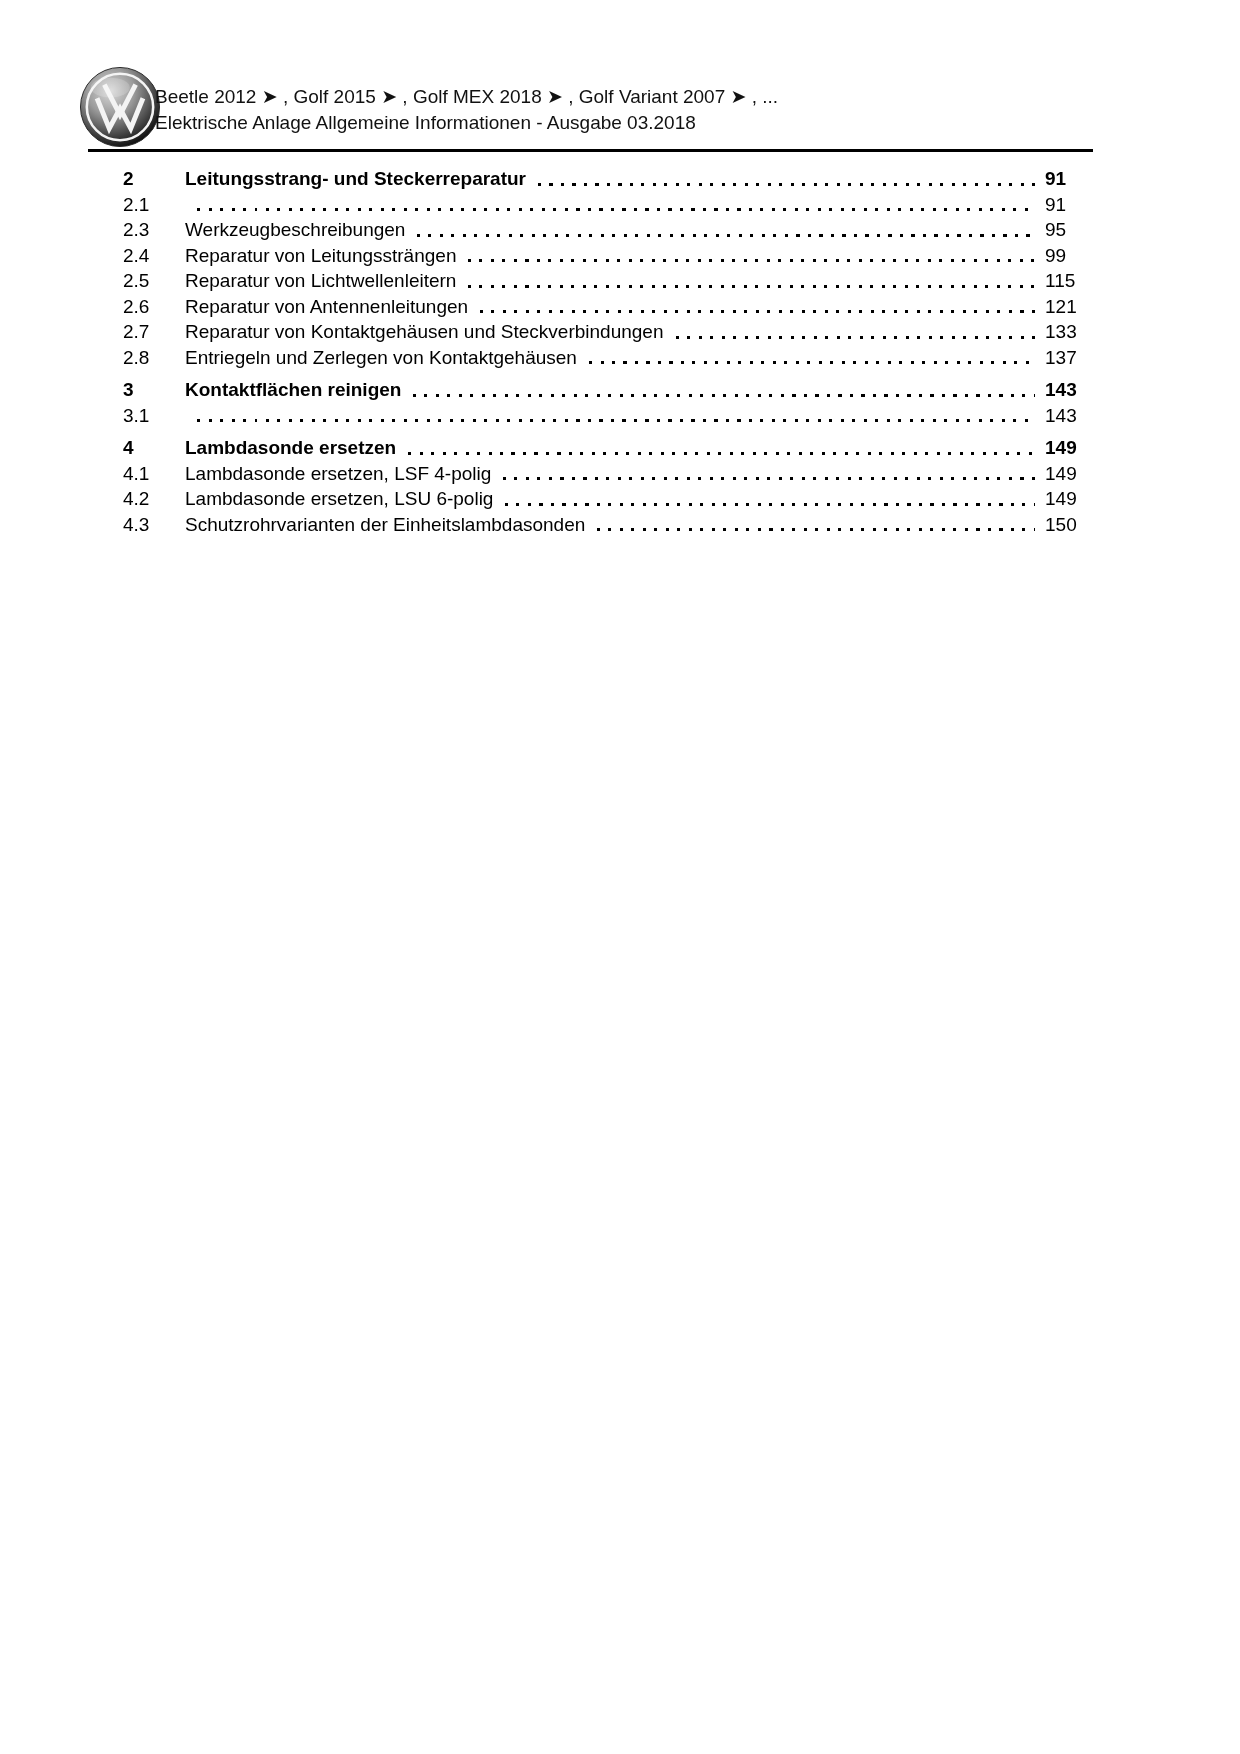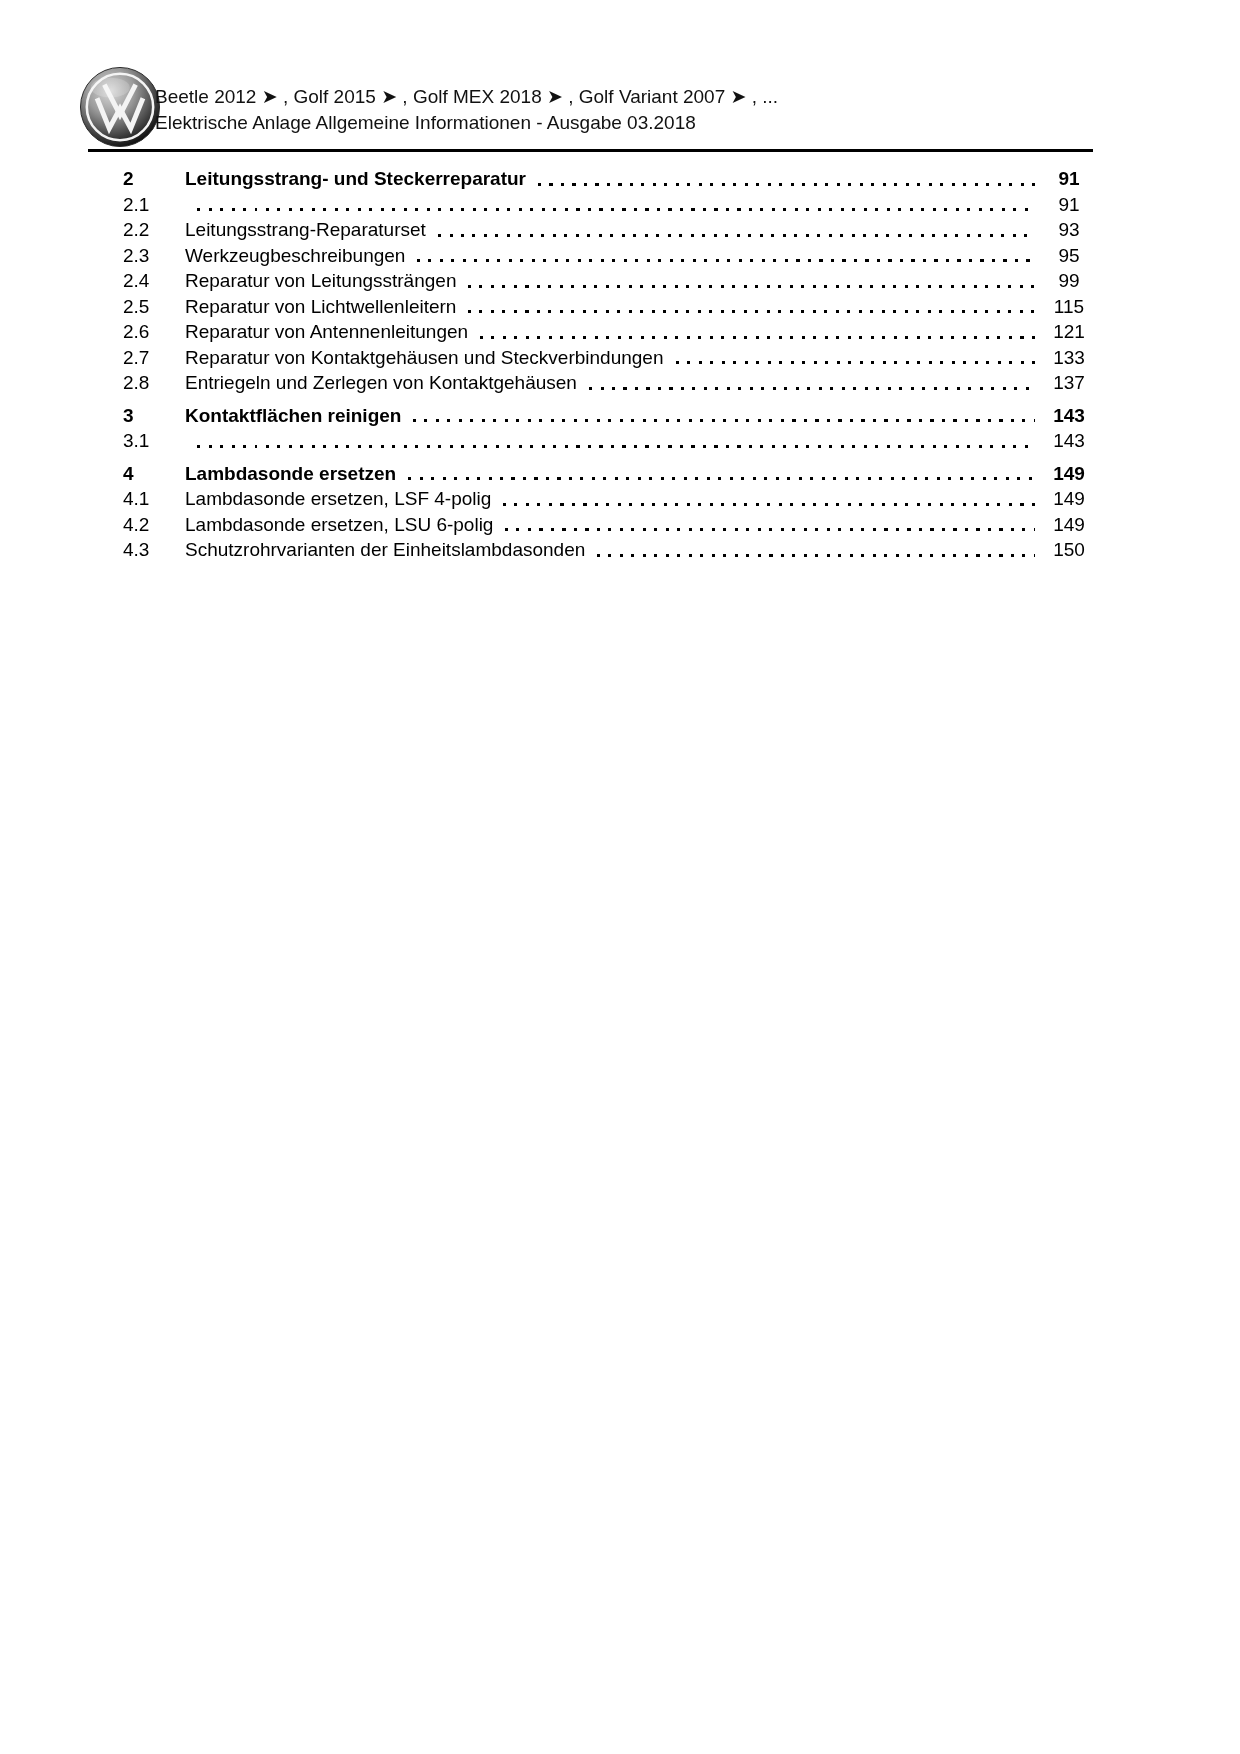--- a/index.html
+++ b/index.html
@@ -65,21 +65,21 @@
     align-self: stretch;
     margin: 0 10px 0 12px;
     background-image: repeating-linear-gradient(to right, #000 0px, #000 3px, transparent 3px, transparent 11.5px);
     background-repeat: no-repeat;
     background-size: 100% 3px;
     background-position: left calc(100% - 6px);
     min-width: 20px;
   }
   .toc-page {
     flex: 0 0 48px;
-    text-align: center;
+    text-align: left;
     white-space: nowrap;
   }
 
   
   .footer-rule { top: 1652px; height: 4px; }
   .footer {
     position: absolute;
     left: 89px;
     top: 1662px;
     display: flex;
@@ -124,26 +124,20 @@
       <span class="toc-leader"></span>
       <span class="toc-page">91</span>
     </div>
 
     <div class="toc-row">
       <span class="toc-num">2.1</span>
       <span class="toc-leader"></span>
       <span class="toc-page">91</span>
     </div>
 
-    <div class="toc-row">
-      <span class="toc-num">2.2</span>
-      <span class="toc-title">Leitungsstrang-Reparaturset</span>
-      <span class="toc-leader"></span>
-      <span class="toc-page">93</span>
-    </div>
 
     <div class="toc-row">
       <span class="toc-num">2.3</span>
       <span class="toc-title">Werkzeugbeschreibungen</span>
       <span class="toc-leader"></span>
       <span class="toc-page">95</span>
     </div>
 
     <div class="toc-row">
       <span class="toc-num">2.4</span>

